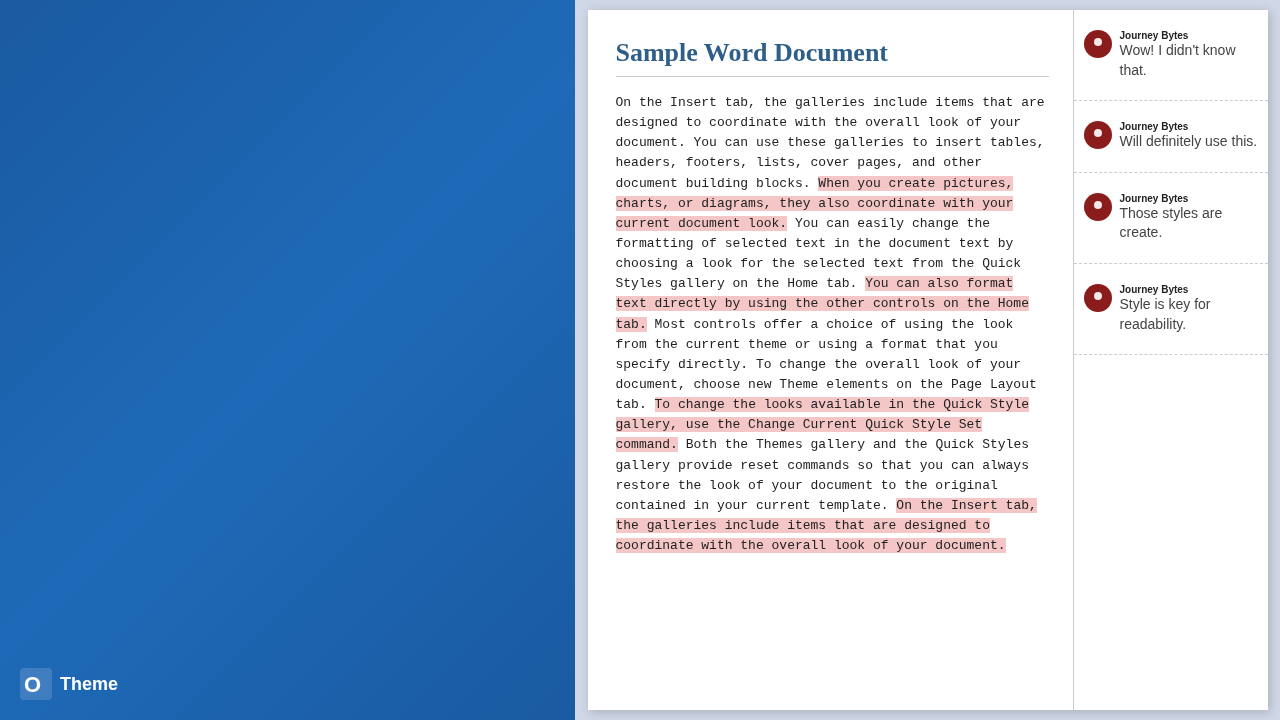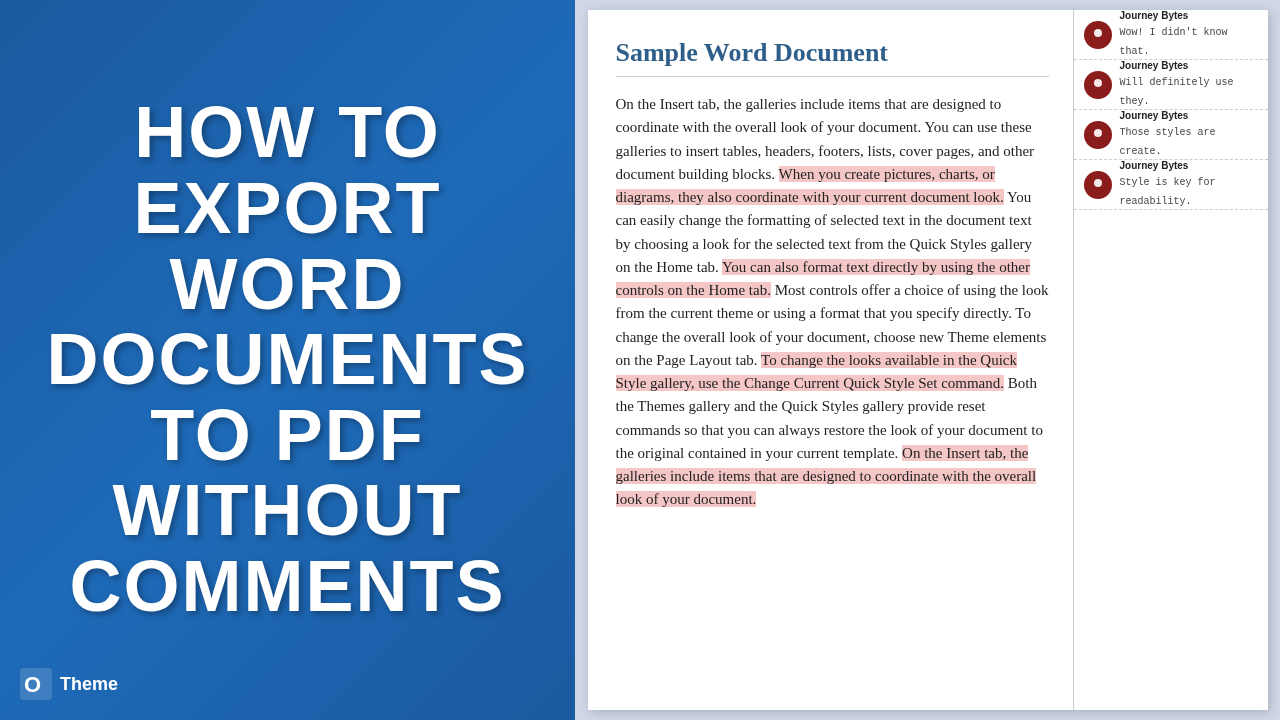--- a/index.html
+++ b/index.html
@@ -86,46 +86,46 @@
       font-size: 26px;
       color: #2e5f8a;
       font-weight: 700;
       margin-bottom: 16px;
       font-family: 'Georgia', serif;
       border-bottom: 1px solid #ccc;
       padding-bottom: 8px;
     }
 
     .doc-body {
-      font-size: 15px;
+      font-size: 13px;
       line-height: 1.55;
       color: #222;
-      font-family: Liberation Serif, serif;
+      font-family: Liberation Mono, monospace;
     }
 
     .highlight-pink {
       background-color: #f5c6c6;
     }
 
     
     .comment-sidebar {
       width: 195px;
       border-left: 1px solid #ccc;
       display: flex;
       flex-direction: column;
       padding: 0;
       background: white;
     }
 
     .comment-item {
-      padding: 0 10px;
+      padding: 20px 10px;
       border-bottom: 1px dashed #ccc;
       position: relative;
       display: flex;
-      align-items: center;
+      align-items: flex-start;
       gap: 8px;
     }
 
     .comment-avatar {
       width: 28px;
       height: 28px;
       background: #8b1c1c;
       border-radius: 50%;
       display: flex;
       align-items: center;
@@ -144,39 +144,29 @@
     }
 
     .comment-author {
       font-size: 10px;
       font-weight: 700;
       color: #222;
       display: block;
     }
 
     .comment-text {
-      font-size: 10px;
+      font-size: 14px;
       color: #444;
       line-height: 1.4;
-      font-family: Liberation Mono, monospace;
     }
   </style>
 </head>
 <body>
 
 <div class="left-panel">
-  <h1 class="main-title">
-    <span>HOW TO</span><br>
-    <span>EXPORT</span><br>
-    <span>WORD</span><br>
-    <span>DOCUMENTS</span><br>
-    <span>TO PDF</span><br>
-    <span>WITHOUT</span><br>
-    <span>COMMENTS</span>
-  </h1>
 
   <div class="office-logo">
     <svg class="office-logo-icon" viewBox="0 0 32 32" fill="none">
       <rect width="32" height="32" rx="4" fill="white" opacity="0.15"></rect>
 
       <text x="4" y="24" font-size="22" font-weight="900" fill="white" font-family="Arial">O</text>
     </svg>
     <span class="office-logo-text">Theme</span>
   </div>
 </div>
@@ -217,21 +207,21 @@
       <div class="comment-item">
         <div class="comment-avatar">
           <svg viewBox="0 0 20 20" fill="white">
             <rect x="2" y="2" width="16" height="12" rx="2" fill="#8b1c1c"></rect>
             <polygon points="2,14 10,20 18,14" fill="#8b1c1c"></polygon>
             <circle cx="10" cy="8" r="4" fill="white" opacity="0.9"></circle>
           </svg>
         </div>
         <div class="comment-text-block">
           <span class="comment-author">Journey Bytes</span>
-          <span class="comment-text">Will definitely use they.</span>
+          <span class="comment-text">Will definitely use this.</span>
         </div>
       </div>
 
       <div class="comment-item">
         <div class="comment-avatar">
           <svg viewBox="0 0 20 20" fill="white">
             <rect x="2" y="2" width="16" height="12" rx="2" fill="#8b1c1c"></rect>
             <polygon points="2,14 10,20 18,14" fill="#8b1c1c"></polygon>
             <circle cx="10" cy="8" r="4" fill="white" opacity="0.9"></circle>
           </svg>

